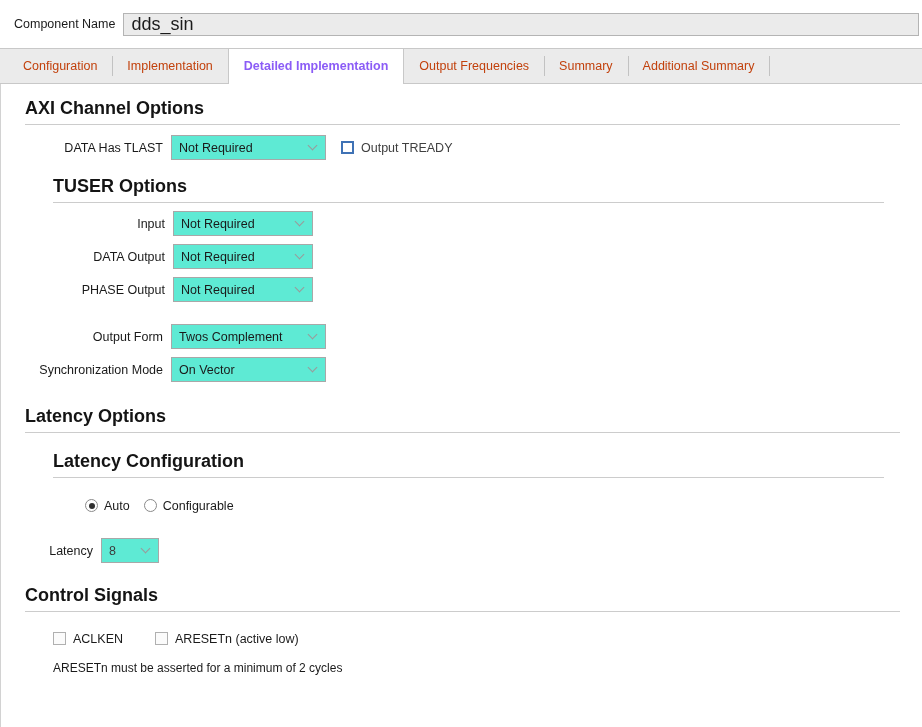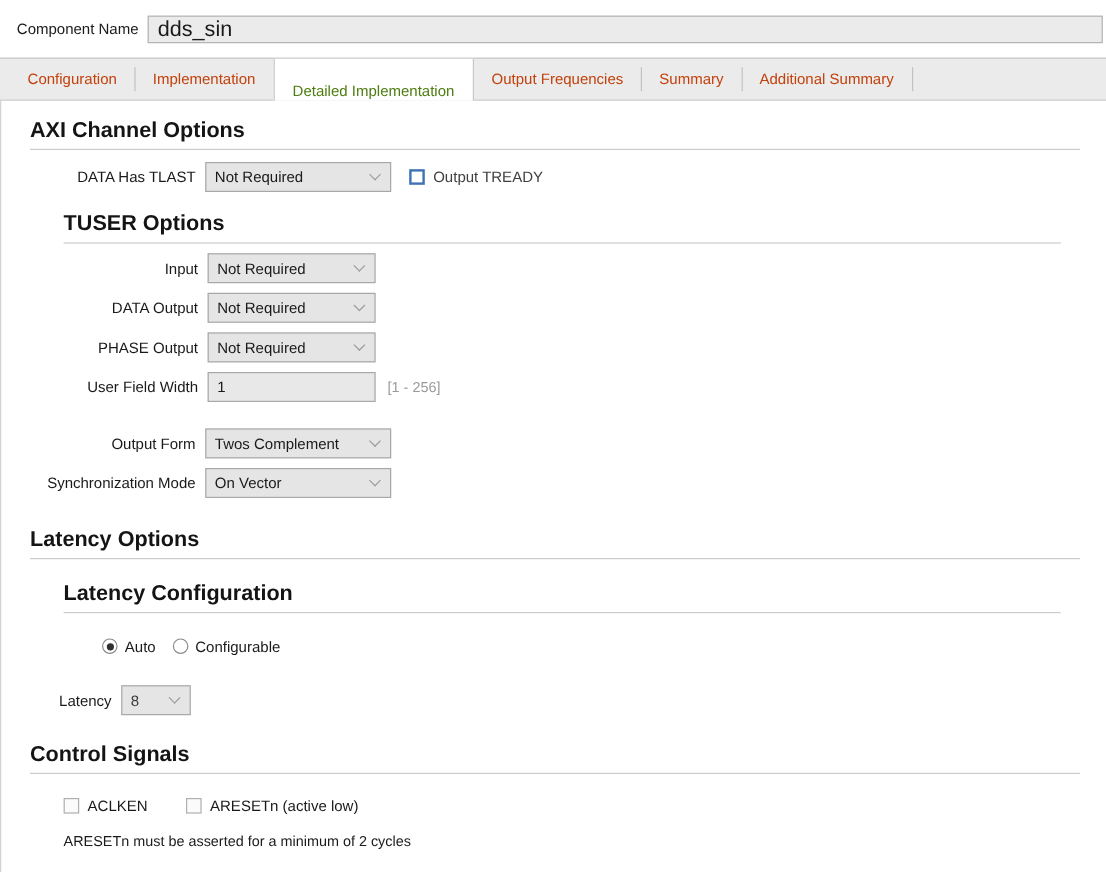--- a/index.html
+++ b/index.html
@@ -80,27 +80,26 @@
   }
   .tab + .tab::before {
     content: "";
     position: absolute;
     left: 0; top: 7px; bottom: 7px;
     width: 1px;
     background: #c2c2c2;
   }
   .tab.active {
     background: #ffffff;
-    color: #4d7c0f;
-    font-weight: normal;
+    color: #8b5cf6;
+    font-weight: bold;
     border-left: 1px solid #c8c8c8;
     border-right: 1px solid #c8c8c8;
     margin-bottom: -1px;
     padding-bottom: 1px;
-    align-items: flex-end;
   }
   .tab.active::before { display: none; }
   .tab.active + .tab::before { display: none; }
   .tab-end {
     flex: 1 1 auto;
     position: relative;
   }
   .tab-end::before {
     content: "";
     position: absolute;
@@ -147,21 +146,21 @@
     color: #1a1a1a;
     text-align: right;
     white-space: nowrap;
     padding-right: 8px;
     box-sizing: border-box;
   }
 
   
   .select {
     height: 25px;
-    background: #e5e5e5;
+    background: #5eead4;
     border: 1px solid #a8a8a8;
     box-sizing: border-box;
     display: flex;
     align-items: center;
     position: relative;
     padding-left: 7px;
     padding-right: 24px;
     font-size: 12.5px;
     color: #1a1a1a;
     cursor: default;
@@ -332,27 +331,20 @@
       </div>
 
       <div class="row" style="margin-left:52px;">
         <span class="field-label" style="width:120px;">PHASE Output</span>
         <div class="select" style="width:140px;">
           <span>Not Required</span>
           <span class="chev"></span>
         </div>
       </div>
 
-      <div class="row" style="margin-left:52px;">
-        <span class="field-label" style="width:120px;">User Field Width</span>
-        <div class="textinput" style="width:140px;">
-          <span>1</span>
-        </div>
-        <span class="hint">[1 - 256]</span>
-      </div>
     </div>
 
     <div class="section">
       <div class="row" style="margin-left:24px; margin-top:14px;">
         <span class="field-label" style="width:146px;">Output Form</span>
         <div class="select" style="width:155px;">
           <span>Twos Complement</span>
           <span class="chev"></span>
         </div>
       </div>

